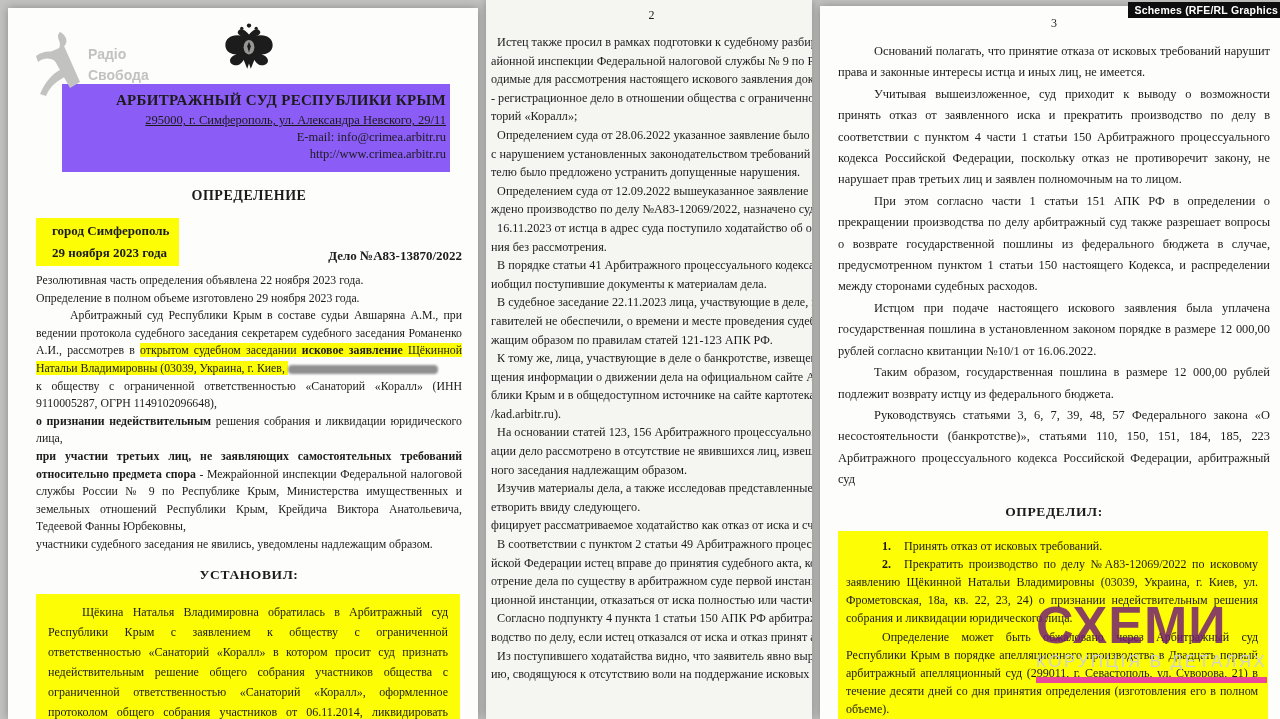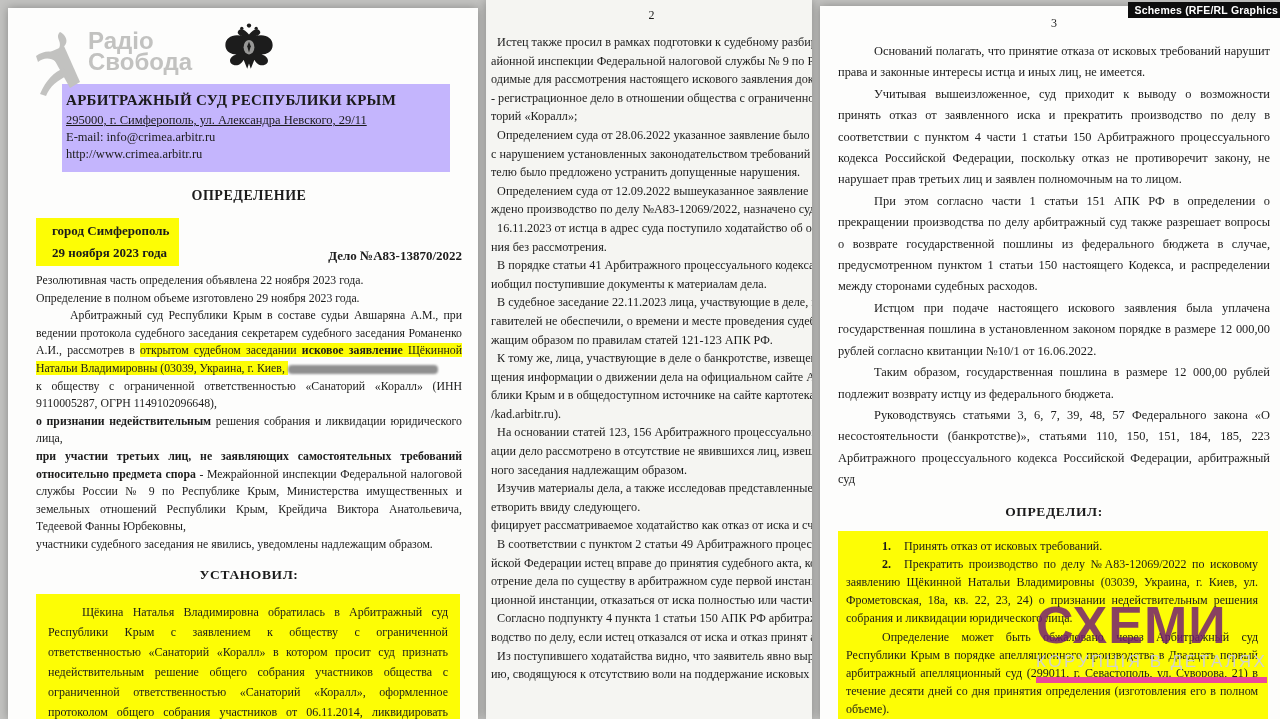--- a/index.html
+++ b/index.html
@@ -15,23 +15,23 @@
   #page3{left:820px;top:6px;width:460px;height:713px;z-index:3;}
 
   .b{font-weight:bold;}
   .hl{background:#fdfd05;}
   .u{text-decoration:underline;}
   .redact{display:inline-block;width:150px;height:9px;background:#8f8f8f;border-radius:4px;filter:blur(1.3px);vertical-align:middle;}
 
   
   #page1 .inner{padding:14px 16px 0 28px;}
   .rfe-logo{position:absolute;left:22px;top:22px;display:flex;align-items:flex-start;z-index:5;color:#c2c2c0;}
-  .rfe-text{font-family:"Liberation Sans",sans-serif;font-weight:bold;font-size:24px;line-height:21px;margin-left:6px;}
+  .rfe-text{font-family:"Liberation Sans",sans-serif;font-weight:bold;font-size:14px;line-height:21px;margin-left:6px;margin-top:14px;}
   .emblem{width:64px;margin:0 auto;text-align:center;filter:blur(.4px);}
-  .court-header{margin:4px 12px 0 26px;text-align:left;background:#c4b5fd;padding:8px 4px 10px;}
+  .court-header{margin:4px 12px 0 26px;text-align:right;background:#8b5cf6;padding:8px 4px 10px;}
   .court-name{font-size:15px;letter-spacing:.3px;}
   .court-address{font-size:12.5px;margin-top:4px;}
   .court-contact{font-size:12.5px;margin-top:2px;}
   .doc-title{text-align:center;font-size:14px;margin:16px 0 14px;letter-spacing:.5px;}
   .meta-row{display:flex;justify-content:space-between;align-items:flex-end;margin:6px 0 6px;}
   .city-date{background:#fdfd05;font-size:13px;line-height:22px;padding:2px 10px 2px 16px;}
   .case-no{font-size:13px;padding-bottom:2px;}
   .p{margin:0;font-size:11.8px;line-height:17.6px;text-align:justify;}
   .ind{text-indent:34px;}
   .section-heading{text-align:center;font-size:13.5px;margin:13px 0 11px;letter-spacing:.6px;}

